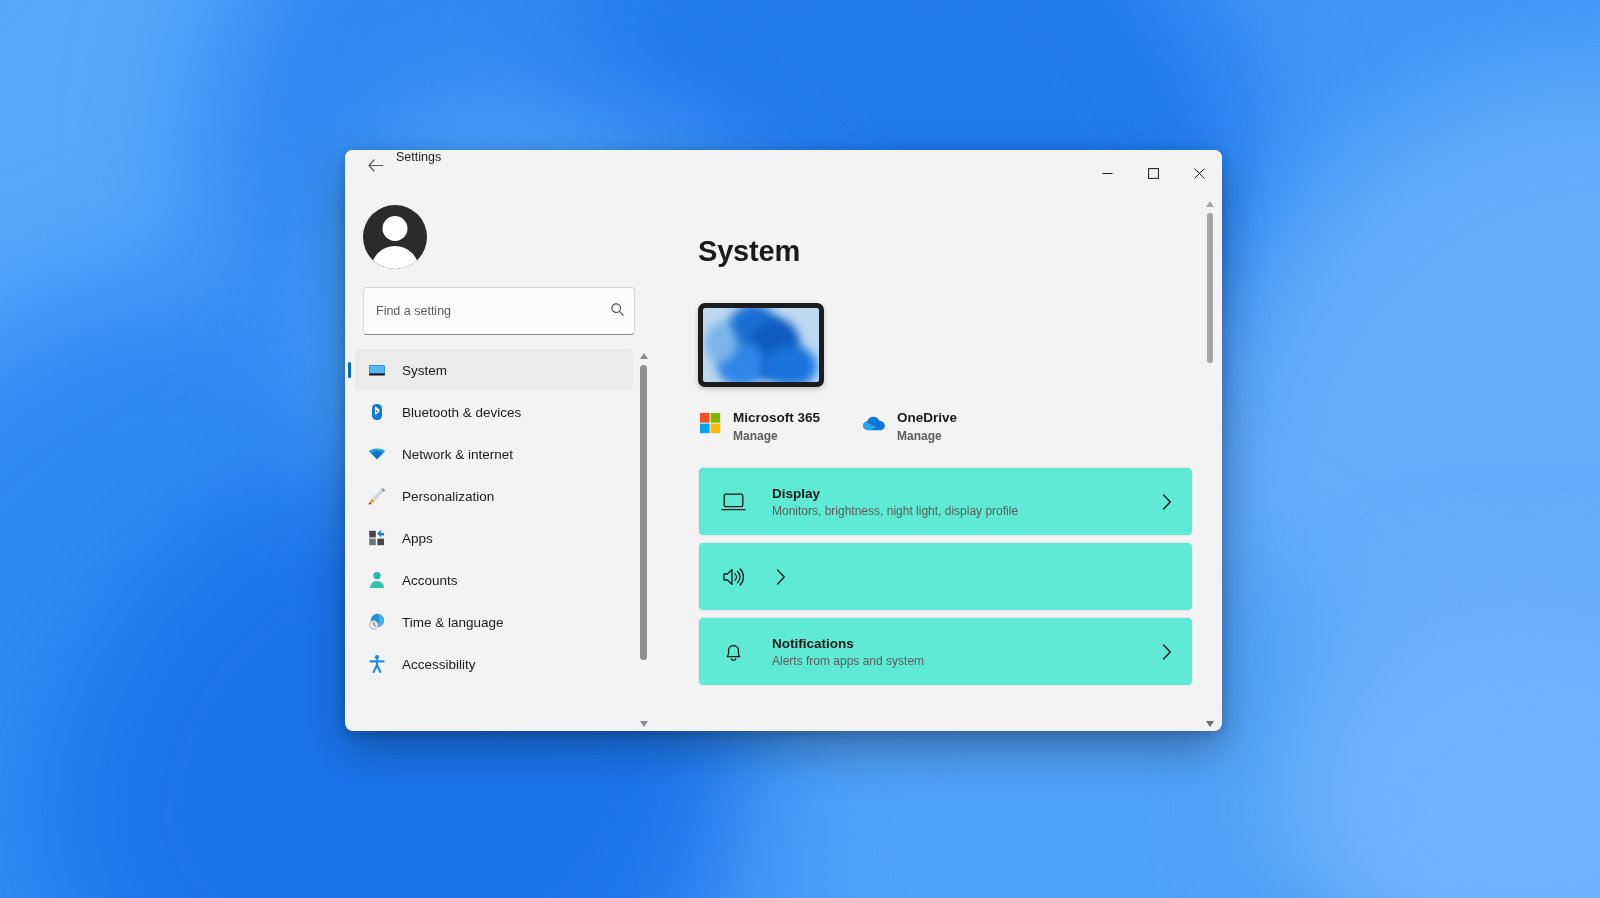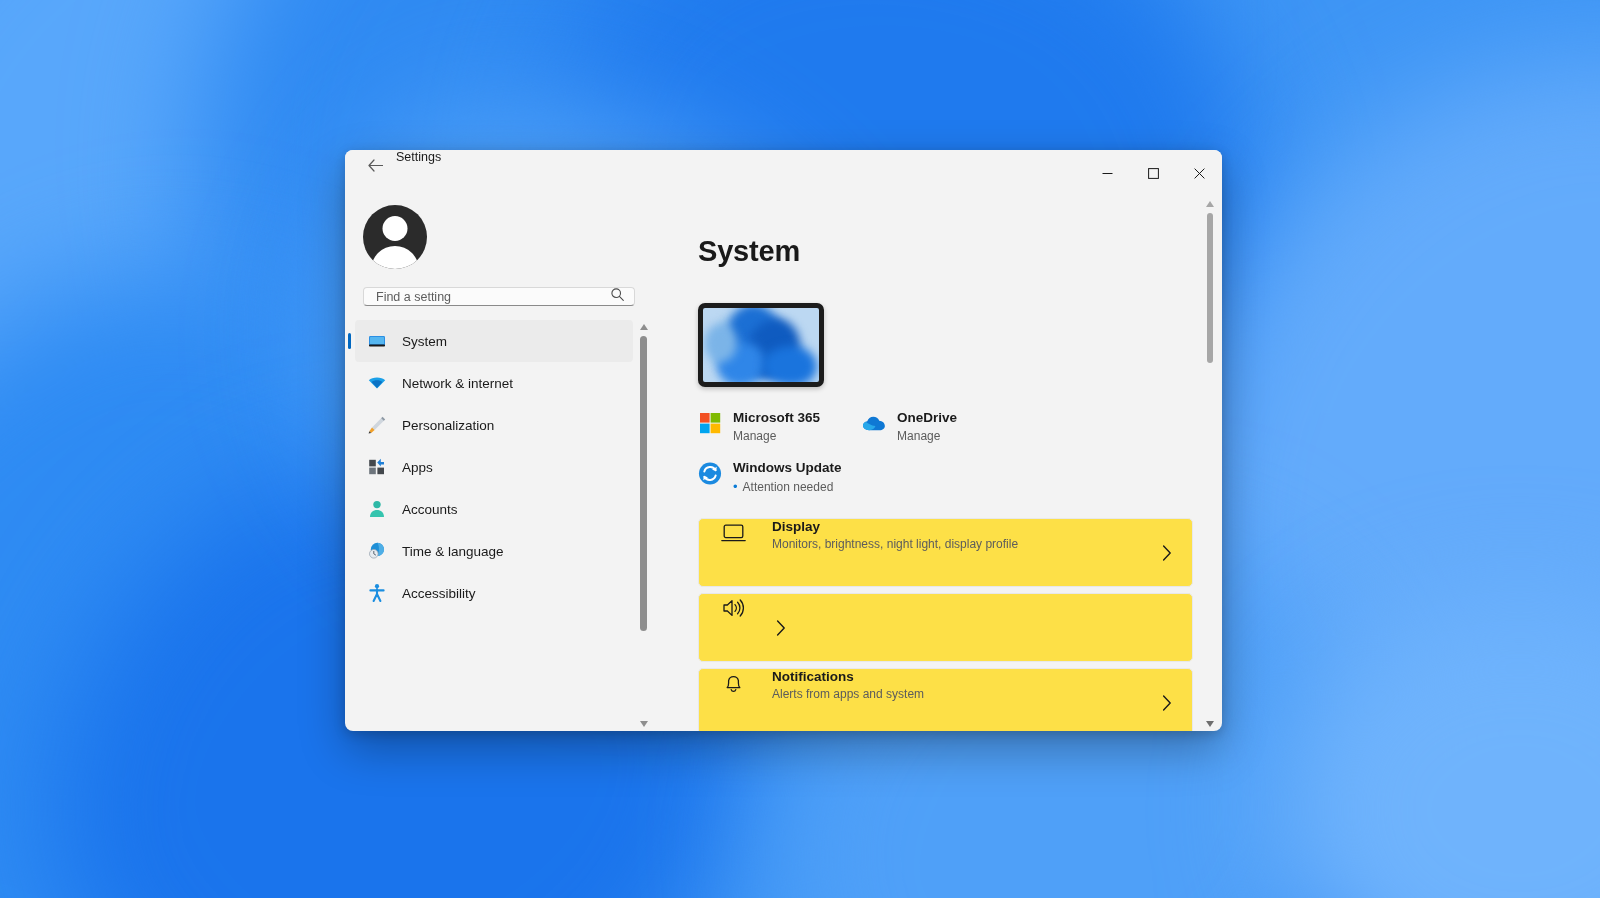--- a/index.html
+++ b/index.html
@@ -123,21 +123,21 @@
     position: absolute;
     left: 50%; top: 41px;
     transform: translateX(-50%);
     width: 48px; height: 48px;
     border-radius: 50%;
     background: #fff;
   }
 
   .search-wrap { padding: 18px 20px 0 18px; }
   .search-box {
-    height: 19px;
+    height: 48px;
     background: #fbfbfb;
     border: 1px solid #d8d8d8;
     border-bottom: 1px solid #8a8a8a;
     border-radius: 4px;
     display: flex;
     align-items: center;
     padding: 0 9px 0 12px;
   }
   .search-input {
     flex: 1;
@@ -266,37 +266,39 @@
   .service-name {
     font-size: 13.5px;
     font-weight: bold;
     color: #1a1a1a;
     line-height: 1.35;
   }
   .service-sub {
     font-size: 12px;
     color: #5c5c5c;
     margin-top: 2px;
+    font-weight: bold;
   }
   .service-sub.attention::before {
     content: "\2022";
     color: #0a7bd6;
     margin-right: 5px;
     font-size: 13px;
   }
   .update-row { margin-top: 16px; display: flex; align-items: flex-start; }
 
   
   .cards { margin-top: 24px; padding-right: 29px; }
   .card {
-    background: #fde047;
+    background: #5eead4;
     border: 1px solid #e8e8e8;
     border-radius: 5px;
     height: 69px;
     display: flex;
+    align-items: center;
     padding: 0 16px 0 20px;
     margin-bottom: 6px;
   }
   .card-icon {
     width: 28px; height: 28px;
     flex: 0 0 28px;
     display: flex; align-items: center; justify-content: center;
     margin-right: 25px;
   }
   .card-text { flex: 1; }
@@ -413,20 +415,29 @@
             <span class="nav-icon">
               <svg width="20" height="20" viewBox="0 0 20 20">
                 <rect x="2" y="5" width="16" height="10" rx="1.2" fill="#2b8fe3"></rect>
                 <rect x="3" y="6" width="14" height="7" rx="0.6" fill="#55b6f0"></rect>
                 <rect x="2" y="13.4" width="16" height="2.1" rx="0.8" fill="#1a1a1a"></rect>
               </svg>
             </span>
             <span class="nav-label">System</span>
           </div>
 
+          <div class="nav-item">
+            <span class="nav-icon">
+              <svg width="20" height="20" viewBox="0 0 20 20">
+                <rect x="5" y="2" width="10" height="16" rx="4.6" fill="#1279d8"></rect>
+                <path d="M8.2 6.4 L12 9.2 L8.6 12 L8.6 5.1 L12 8" fill="none" stroke="#fff" stroke-width="1.15" stroke-linejoin="round" stroke-linecap="round"></path>
+              </svg>
+            </span>
+            <span class="nav-label">Bluetooth &amp; devices</span>
+          </div>
 
           <div class="nav-item">
             <span class="nav-icon">
               <svg width="20" height="20" viewBox="0 0 20 20">
                 <path d="M1.8 7.2 C5.5 3.6 14.5 3.6 18.2 7.2 L10 15.6 Z" fill="#1ba0e8"></path>
                 <path d="M4.6 9.0 C7.2 6.7 12.8 6.7 15.4 9.0 L10 15.0 Z" fill="#0b72c4"></path>
               </svg>
             </span>
             <span class="nav-label">Network &amp; internet</span>
           </div>
@@ -546,35 +557,20 @@
                          C5.9 8.1 9.6 10.5 14 11.2 C13.2 13.9 10.8 15.5 7.4 15.5 Z" fill="#28a8ea"></path>
               </svg>
             </span>
             <div>
               <div class="service-name">OneDrive</div>
               <div class="service-sub">Manage</div>
             </div>
           </div>
         </div>
 
-        <div class="update-row">
-          <span class="service-icon">
-            <svg width="25" height="25" viewBox="0 0 25 25">
-              <circle cx="12.5" cy="12.5" r="11.5" fill="#1b8ae0"></circle>
-              <path d="M6.6 10.4 A6.4 6.4 0 0 1 18.4 9.1" fill="none" stroke="#fff" stroke-width="2.1" stroke-linecap="round"></path>
-              <path d="M18.4 14.6 A6.4 6.4 0 0 1 6.6 15.9" fill="none" stroke="#fff" stroke-width="2.1" stroke-linecap="round"></path>
-              <path d="M19.6 5.4 L18.9 9.9 L14.6 8.6 Z" fill="#fff"></path>
-              <path d="M5.4 19.6 L6.1 15.1 L10.4 16.4 Z" fill="#fff"></path>
-            </svg>
-          </span>
-          <div>
-            <div class="service-name">Windows Update</div>
-            <div class="service-sub attention">Attention needed</div>
-          </div>
-        </div>
 
         <div class="cards">
 
           <div class="card">
             <span class="card-icon">
               <svg width="25" height="22" viewBox="0 0 25 22">
                 <rect x="3.2" y="3.2" width="18.6" height="12.4" rx="1.6" fill="none" stroke="#1a1a1a" stroke-width="1.3"></rect>
                 <path d="M0.8 18.6 H24.2" stroke="#1a1a1a" stroke-width="1.3" stroke-linecap="round"></path>
               </svg>
             </span>

